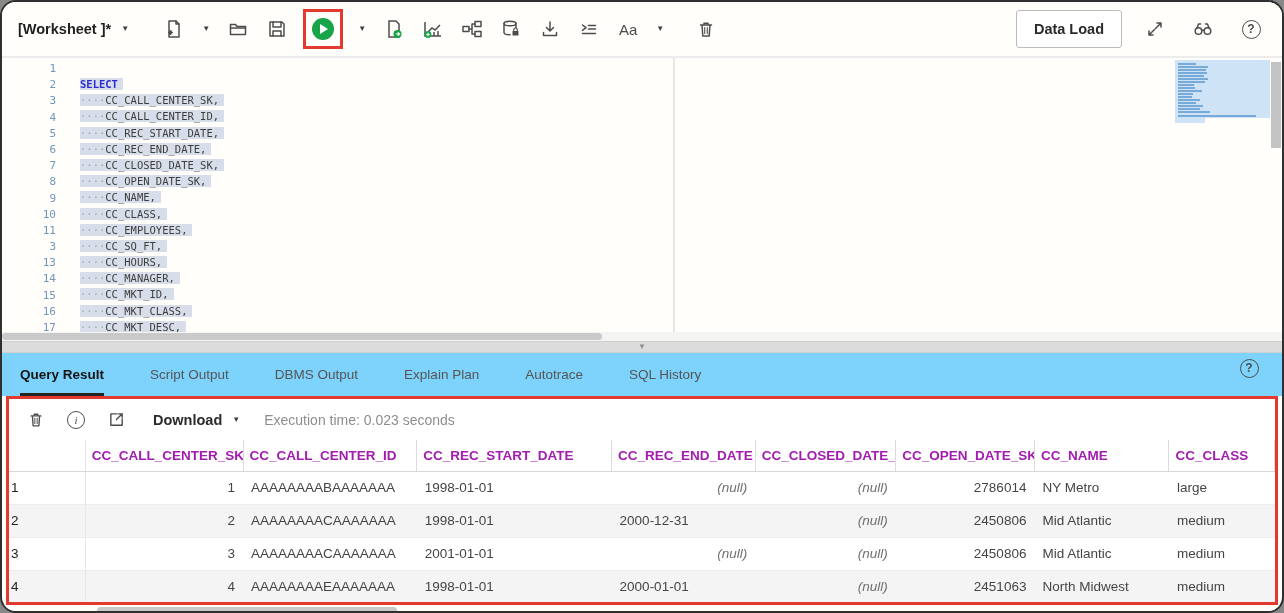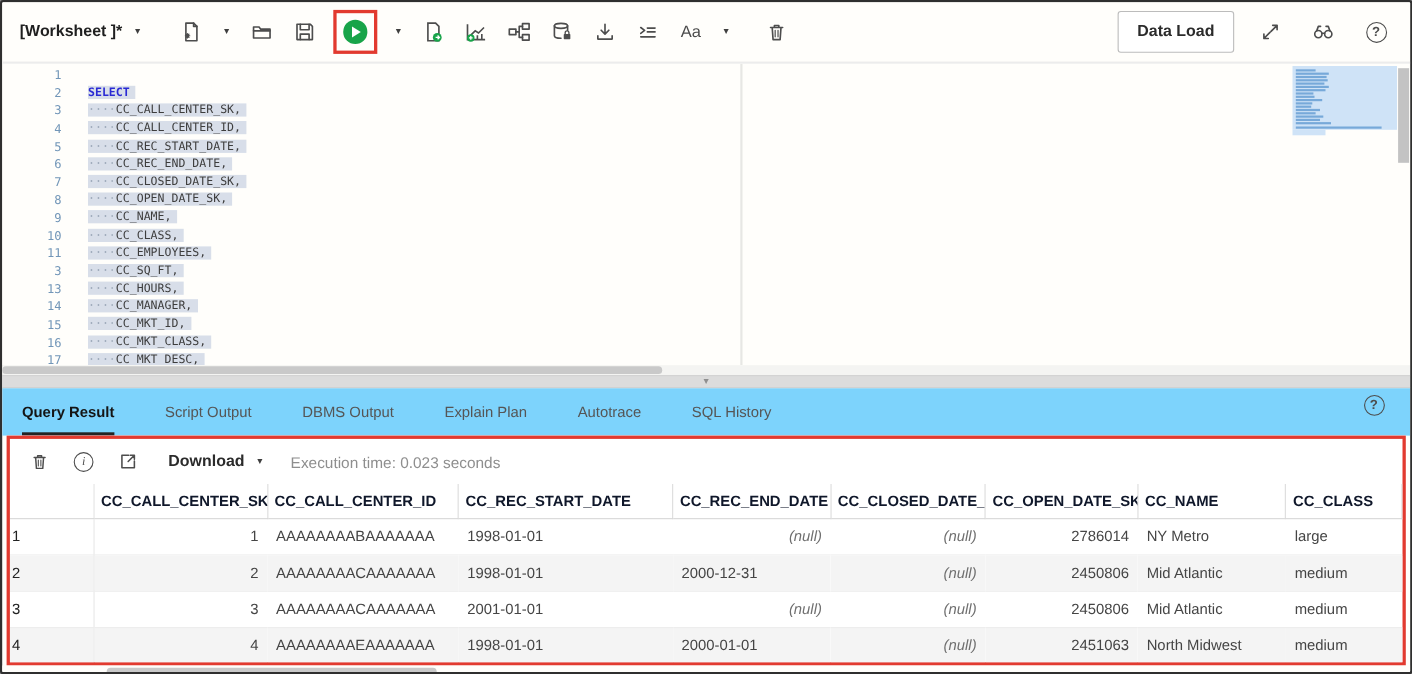--- a/index.html
+++ b/index.html
@@ -1,19 +1,19 @@
 <!DOCTYPE html>
 <html><head>
 <meta charset="utf-8">
 <style>
   * { box-sizing: border-box; margin: 0; padding: 0; }
   html,body { background:#888; font-family:"Liberation Sans", sans-serif; }
   .window {
     width:1284px; height:613px; background:#fffefb; border:2px solid #2f2f2f;
-    border-radius:3px; overflow:hidden; position:relative; margin:0 auto;
+    border-radius:16px; overflow:hidden; position:relative; margin:0 auto;
     display:flex; flex-direction:column;
   }
   
   .toolbar {
     height:56px; flex:0 0 56px; display:flex; align-items:center;
     padding:0 16px 0 14px; border-bottom:2px solid #ececec; background:#fffefb;
   }
   .ws-title { display:flex; align-items:center; gap:10px; cursor:pointer; padding:4px 2px; }
   .ws-title .lbl { font-size:14.5px; color:#1f1f1f; font-weight:600; }
   .caret { font-size:8px; color:#3f3f3f; line-height:1; }
@@ -92,21 +92,21 @@
   .download .dl-lbl { font-size:14.5px; font-weight:700; color:#2b2b2b; }
   .exec-time { font-size:14px; color:#8e8e8e; margin-left:10px; }
   .info-circle {
     width:18px; height:18px; border-radius:50%; border:1.4px solid #4d4d4d; color:#4d4d4d;
     font-size:11px; font-style:italic; font-family:"Liberation Serif", serif;
     display:flex; align-items:center; justify-content:center;
   }
   
   table.grid { width:100%; border-collapse:collapse; table-layout:fixed; }
   table.grid th {
-    font-size:13.5px; font-weight:700; color:#0f172a; text-align:left; height:31px;
+    font-size:13.5px; font-weight:700; color:#a21caf; text-align:left; height:31px;
     padding:0 6px; border-right:1px solid #dcdcdc; border-bottom:1px solid #d8d8d8;
     white-space:nowrap; overflow:hidden; background:#fff; cursor:pointer;
   }
   table.grid th.c-rownum { border-right:1px solid #e4e4e4; }
   table.grid td {
     font-size:13.5px; color:#454545; height:33px; padding:0 8px; white-space:nowrap;
     overflow:hidden; border-bottom:1px solid #ededed;
   }
   table.grid tr.odd td { background:#f4f4f4; }
   table.grid td.c-rownum { background:#fff; border-right:1px solid #e8e8e8; padding:0 2px; color:#222; }

